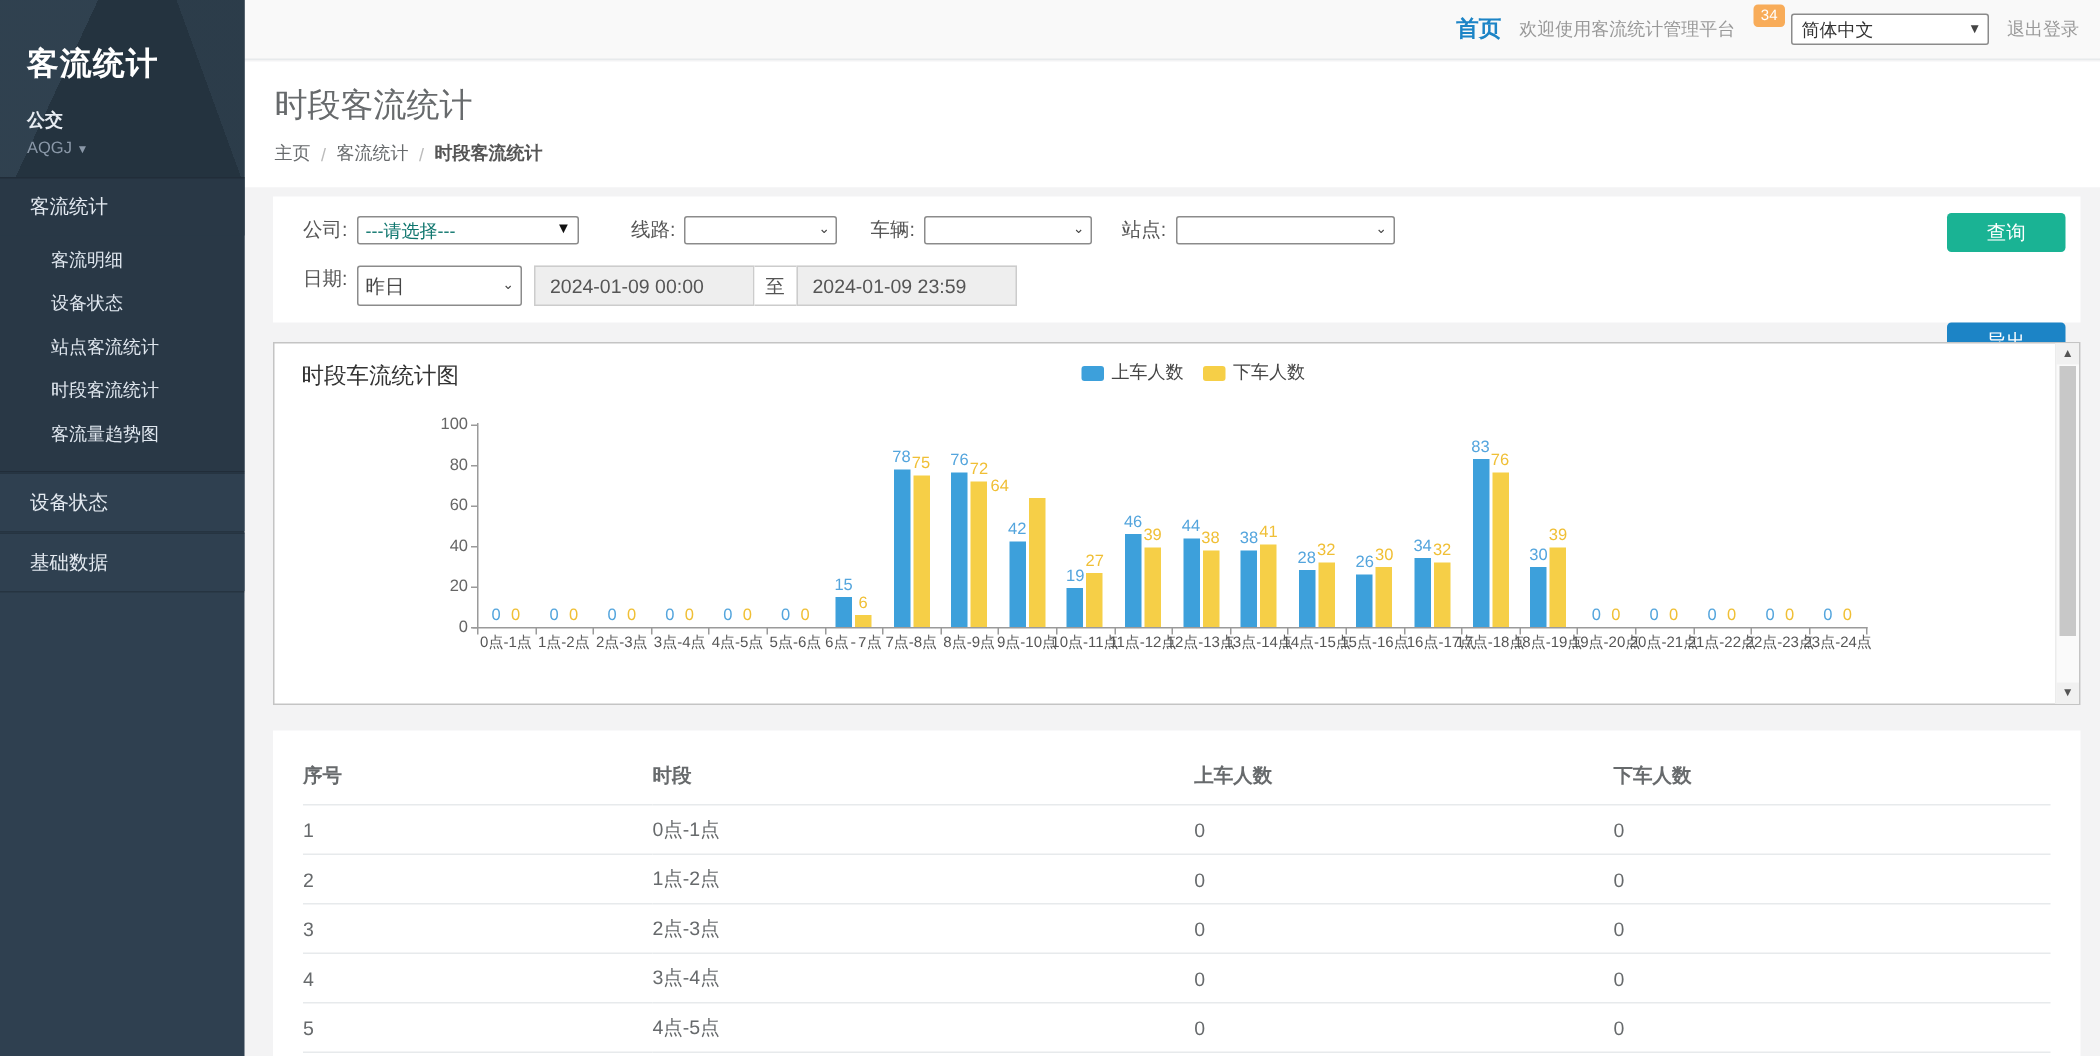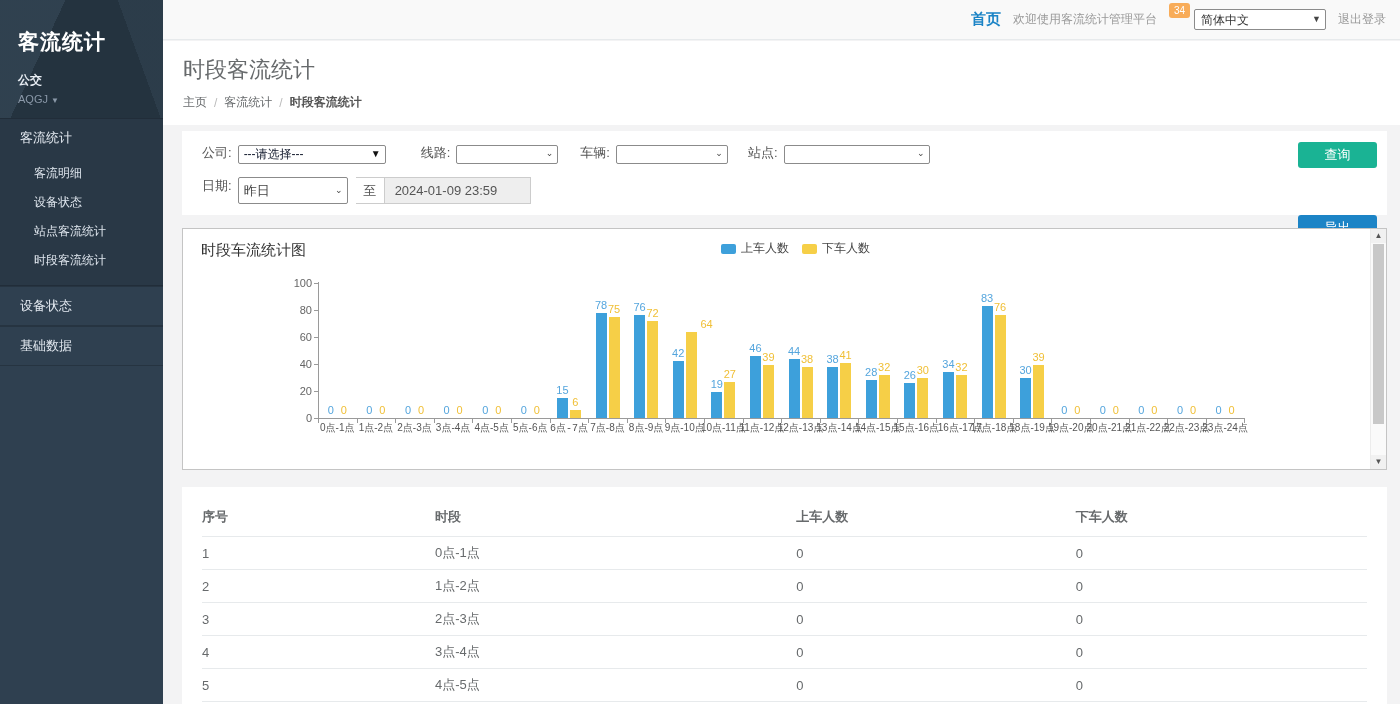--- a/index.html
+++ b/index.html
@@ -47,21 +47,21 @@
 
   
   .content { position:absolute; left:163px; top:125px; width:1237px; height:579px; background:#f3f3f4; }
 
   .filter-panel { position:absolute; left:19px; top:6px; width:1205px; height:84px; background:#fff; padding:13px 20px; }
   .filter-row { display:flex; align-items:flex-start; height:20px; margin-bottom:0; }
   .filter-row.second { margin-top:13px; height:27px; }
   .f-label { font-size:13px; color:#555; margin-right:6px; }
   .sel-wrap { position:relative; display:inline-block; }
   .sel-wrap select { appearance:none; -webkit-appearance:none; background:#fff; border:1px solid #8b8b8b; border-radius:2px;
-    font-size:12px; color:#0f172a; height:19px; padding:0 18px 0 5px; }
+    font-size:12px; color:#0f766e; height:19px; padding:0 18px 0 5px; }
   .sel-company select { width:148px; }
   .sel-company .sel-caret { font-size:10px; color:#111; }
   .sel-line select { width:102px; }
   .sel-vehicle select { width:112px; }
   .sel-station select { width:146px; }
   .gap28 { width:35px; } .gap22 { width:22px; } .gap20 { width:20px; }
   .sel-date select { width:110px; height:27px; font-size:13px; color:#444; }
   .date-input { width:147px; height:27px; background:#eee; border:1px solid #ccc; color:#555; font-size:13px; padding:0 10px; }
   .to-box { width:28px; height:27px; background:#fff; border:1px solid #ccc; border-left:none; border-right:none; color:#555;
     font-size:13px; display:flex; align-items:center; justify-content:center; }
@@ -108,20 +108,21 @@
       <div class="org-code"><span>AQGJ</span> <span class="caret">▼</span></div>
     </div>
     <nav class="menu" id="sidebar-menu">
         <div class="menu-group expanded">
           <a class="menu-parent">客流统计</a>
           <div class="menu-sub">
             <a class="menu-sub-item">客流明细</a>
             <a class="menu-sub-item">设备状态</a>
             <a class="menu-sub-item">站点客流统计</a>
             <a class="menu-sub-item">时段客流统计</a>
+            <a class="menu-sub-item">客流量趋势图</a>
           </div>
         </div>
         <div class="menu-group">
           <a class="menu-parent">设备状态</a>
         </div>
         <div class="menu-group">
           <a class="menu-parent">基础数据</a>
         </div>
       </nav>
   </aside>
@@ -176,20 +177,21 @@
           <span class="sel-caret">⌄</span>
         </span>
       </div>
       <div class="filter-row second">
         <span class="f-label">日期:</span>
         <span class="sel-wrap sel-date">
           <select><option>昨日</option></select>
           <span class="sel-caret">⌄</span>
         </span>
         <span style="width:8px"></span>
+        <input class="date-input" readonly="" value="2024-01-09 00:00" style="">
         <span class="to-box">至</span>
         <input class="date-input" readonly="" value="2024-01-09 23:59" style="">
       </div>
       <div class="btn-col">
         <button class="btn btn-query">查询</button>
         <button class="btn btn-export">导出</button>
       </div>
     </section>
 
     <section class="chart-panel">
@@ -274,21 +276,21 @@
           <div class="bar-value" style="left: 416.5px; width: 29px; top: 73.75px; color: rgb(240, 191, 53);">75</div>
           <div class="xtick-label" style="left: 443.8px; width: 38.6px;">8点-9点</div>
           <div class="bar" style="left: 451.1px; top: 86.4px; width: 11px; height: 102.6px; background: rgb(61, 160, 219);"></div>
           <div class="bar-value" style="left: 442.1px; width: 29px; top: 72.4px; color: rgb(84, 165, 221);">76</div>
           <div class="bar" style="left: 464.1px; top: 91.8px; width: 11px; height: 97.2px; background: rgb(246, 207, 71);"></div>
           <div class="bar-value" style="left: 455.1px; width: 29px; top: 77.8px; color: rgb(240, 191, 53);">72</div>
           <div class="xtick-label" style="left: 482.4px; width: 38.6px;">9点-10点</div>
           <div class="bar" style="left: 489.7px; top: 132.3px; width: 11px; height: 56.7px; background: rgb(61, 160, 219);"></div>
           <div class="bar-value" style="left: 480.7px; width: 29px; top: 118.3px; color: rgb(84, 165, 221);">42</div>
           <div class="bar" style="left: 502.7px; top: 102.6px; width: 11px; height: 86.4px; background: rgb(246, 207, 71);"></div>
-          <div class="bar-value" style="left: 509px; width: 29px; top: 88.6px; color: rgb(240, 191, 53);">64</div>
+          <div class="bar-value" style="left: 469px; width: 29px; top: 88.6px; color: rgb(240, 191, 53);">64</div>
           <div class="xtick-label" style="left: 521px; width: 38.6px;">10点-11点</div>
           <div class="bar" style="left: 528.3px; top: 163.35px; width: 11px; height: 25.65px; background: rgb(61, 160, 219);"></div>
           <div class="bar-value" style="left: 519.3px; width: 29px; top: 149.35px; color: rgb(84, 165, 221);">19</div>
           <div class="bar" style="left: 541.3px; top: 152.55px; width: 11px; height: 36.45px; background: rgb(246, 207, 71);"></div>
           <div class="bar-value" style="left: 532.3px; width: 29px; top: 138.55px; color: rgb(240, 191, 53);">27</div>
           <div class="xtick-label" style="left: 559.6px; width: 38.6px;">11点-12点</div>
           <div class="bar" style="left: 566.9px; top: 126.9px; width: 11px; height: 62.1px; background: rgb(61, 160, 219);"></div>
           <div class="bar-value" style="left: 557.9px; width: 29px; top: 112.9px; color: rgb(84, 165, 221);">46</div>
           <div class="bar" style="left: 579.9px; top: 136.35px; width: 11px; height: 52.65px; background: rgb(246, 207, 71);"></div>
           <div class="bar-value" style="left: 570.9px; width: 29px; top: 122.35px; color: rgb(240, 191, 53);">39</div>

